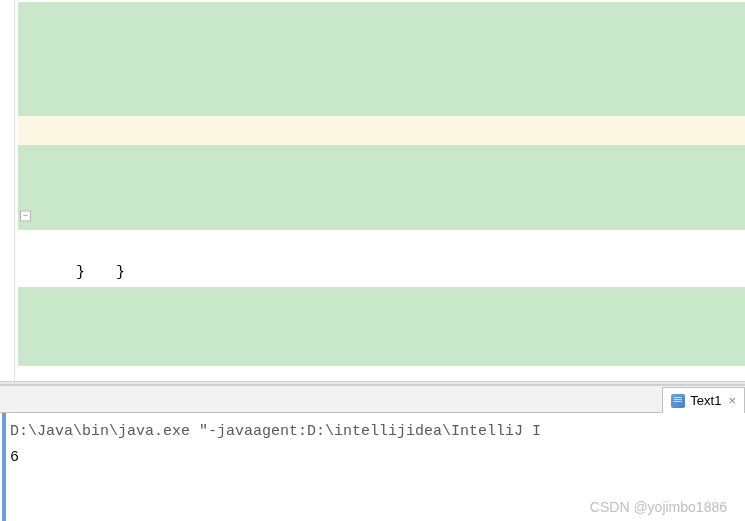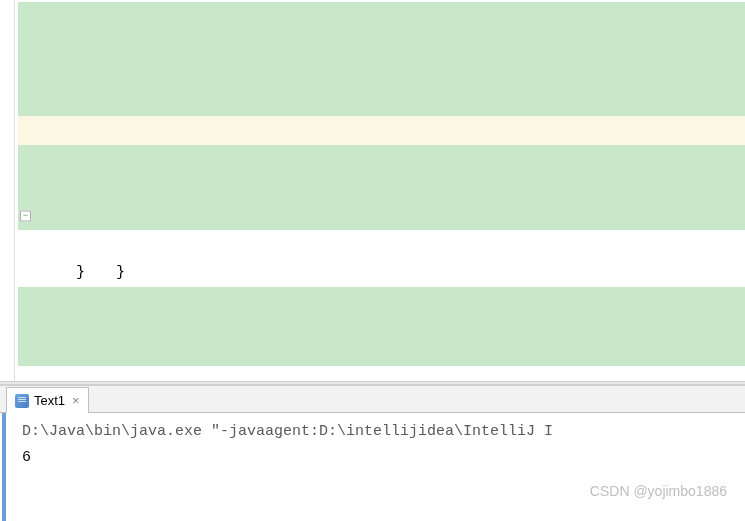--- a/index.html
+++ b/index.html
@@ -69,20 +69,21 @@
       border-bottom: 1px solid #d0d0d0;
     }
     .tab-bar {
       background: #f2f2f2;
       height: 28px;
       border-top: 1px solid #d0d0d0;
       border-bottom: 1px solid #c0c0c0;
       display: flex;
       align-items: center;
       padding-left: 6px;
+      justify-content: flex-end;
     }
     .tab {
       display: flex;
       align-items: center;
       background: #ffffff;
       border: 1px solid #c0c0c0;
       border-bottom: none;
       padding: 3px 8px;
       font-family: -apple-system, 'Segoe UI', Arial, sans-serif;
       font-size: 13px;
@@ -116,33 +117,33 @@
     }
     .console-area {
       background: #ffffff;
       height: 108px;
       padding: 6px 0 0 0;
       position: relative;
       border-left: 4px solid #6a9ed8;
       margin-left: 2px;
     }
     .console-line {
-      padding-left: 16px;
+      padding-left: 4px;
       line-height: 26px;
       height: 26px;
       white-space: pre;
       font-size: 15px;
       color: #080808;
     }
     .console-line.cmd {
       color: #5a5a5a;
     }
     .watermark {
       position: absolute;
-      bottom: 22px;
+      bottom: 6px;
       right: 18px;
       color: #bfbfbf;
       font-family: Arial, sans-serif;
       font-size: 14px;
       pointer-events: none;
     }
     .editor-gutter-line {
       position: absolute;
       left: 14px;
       top: 0;

